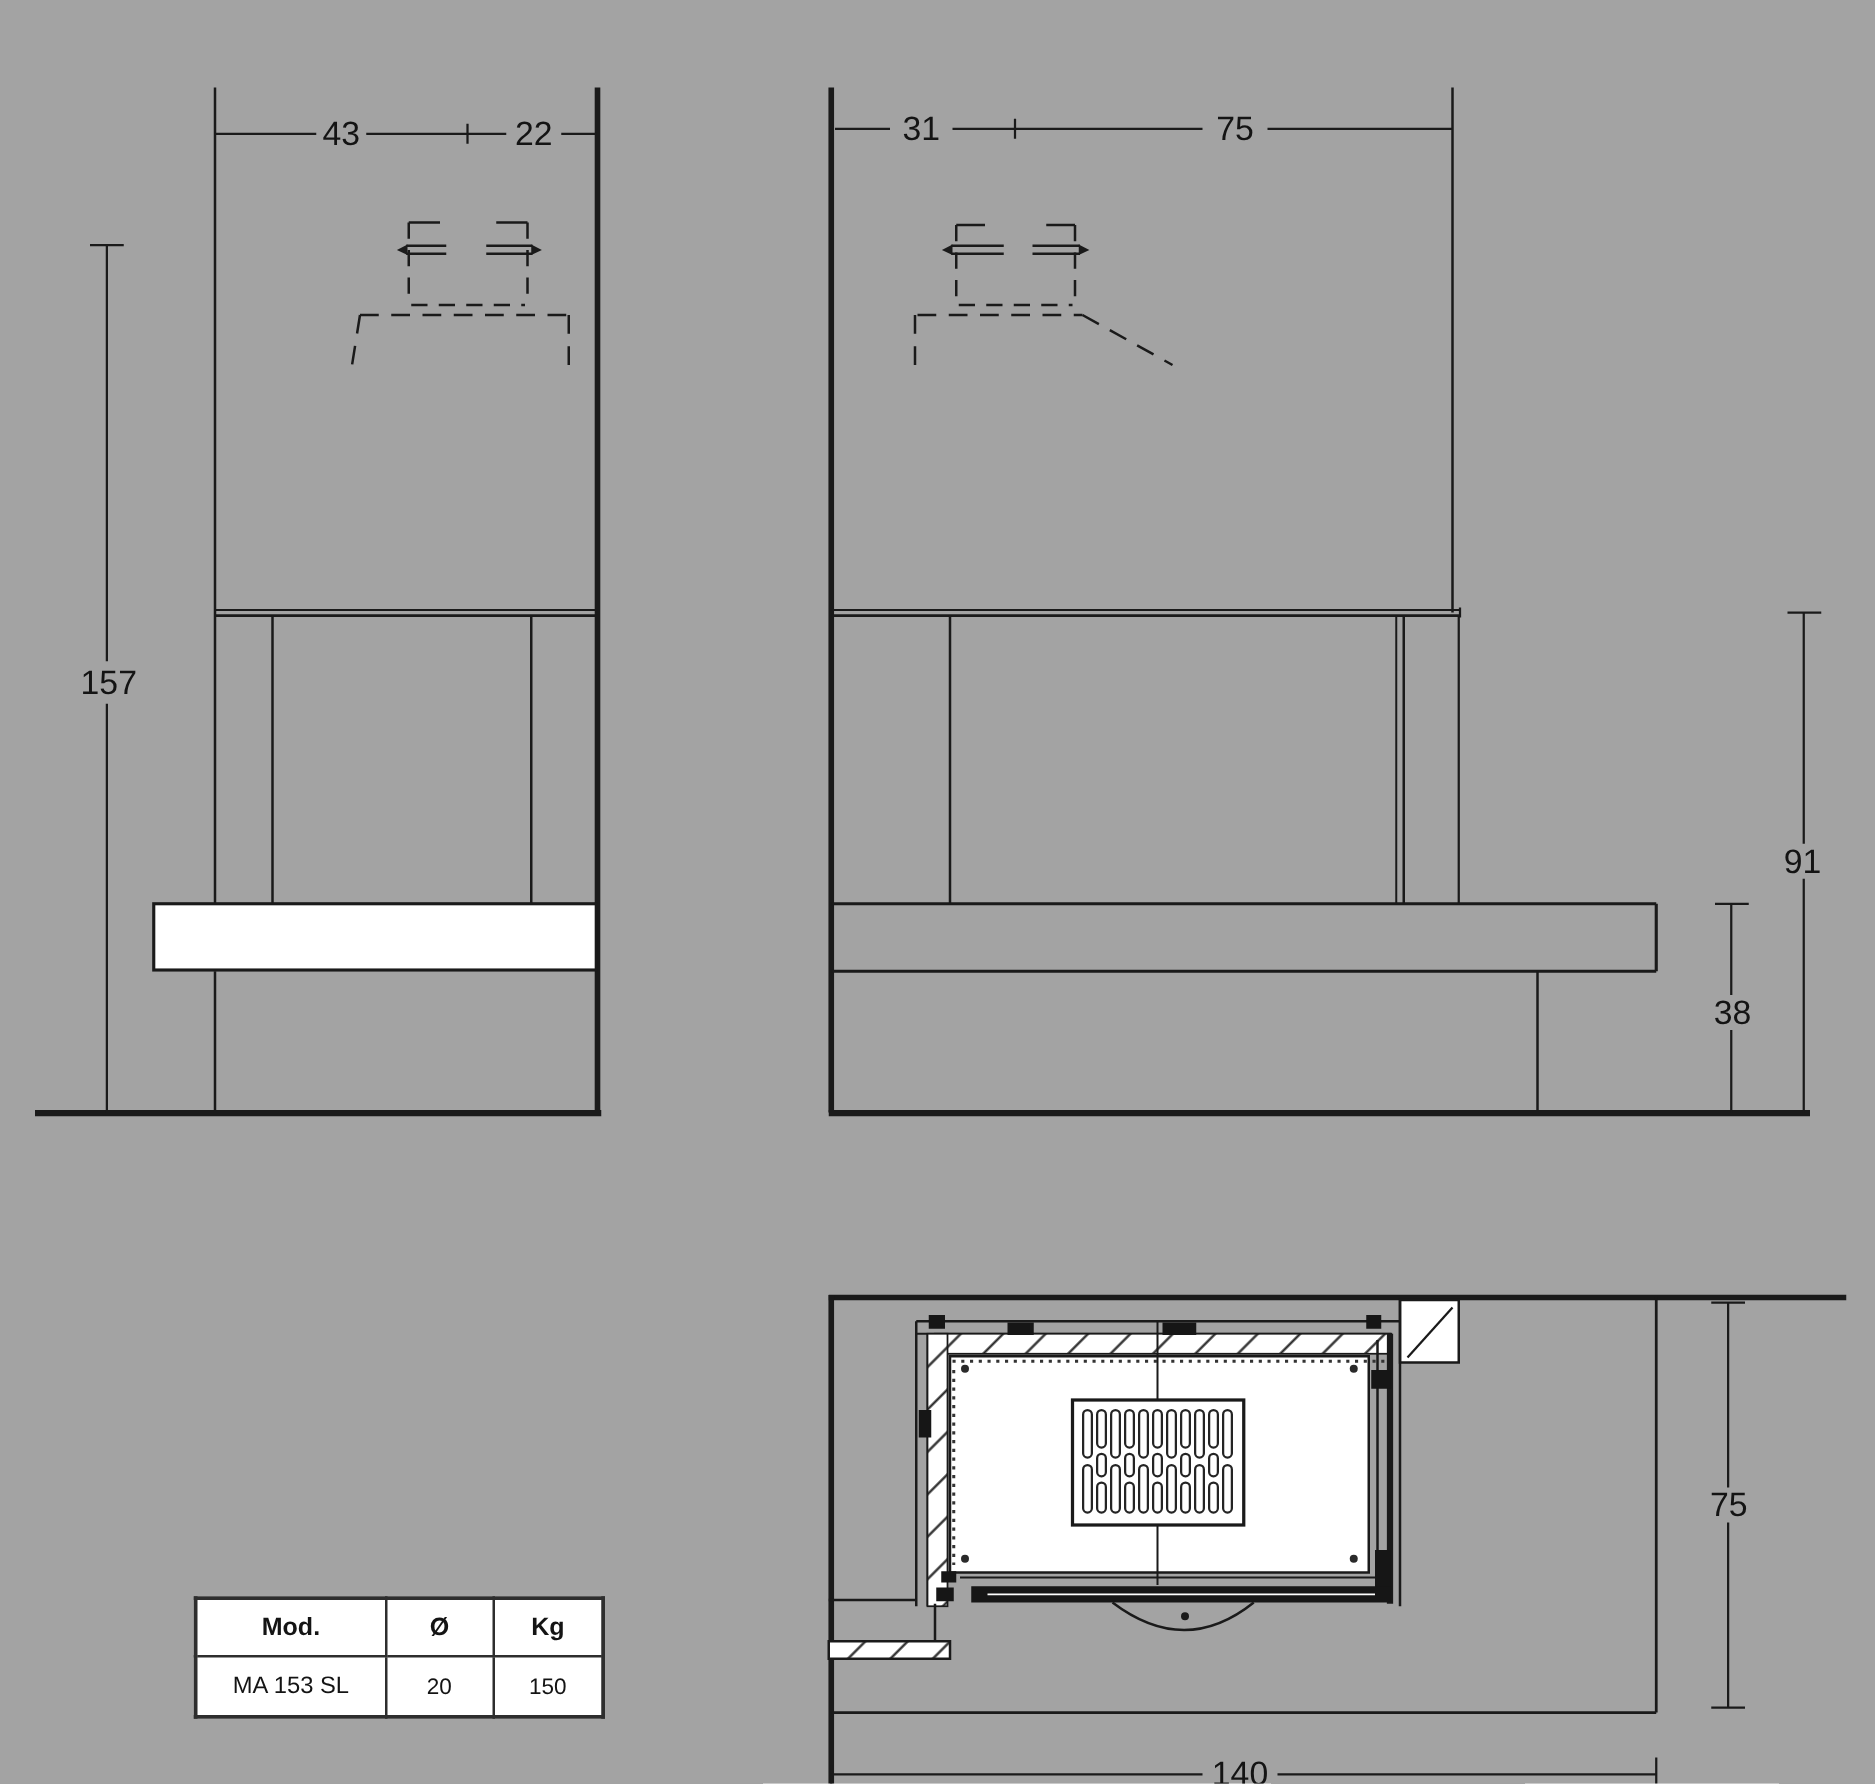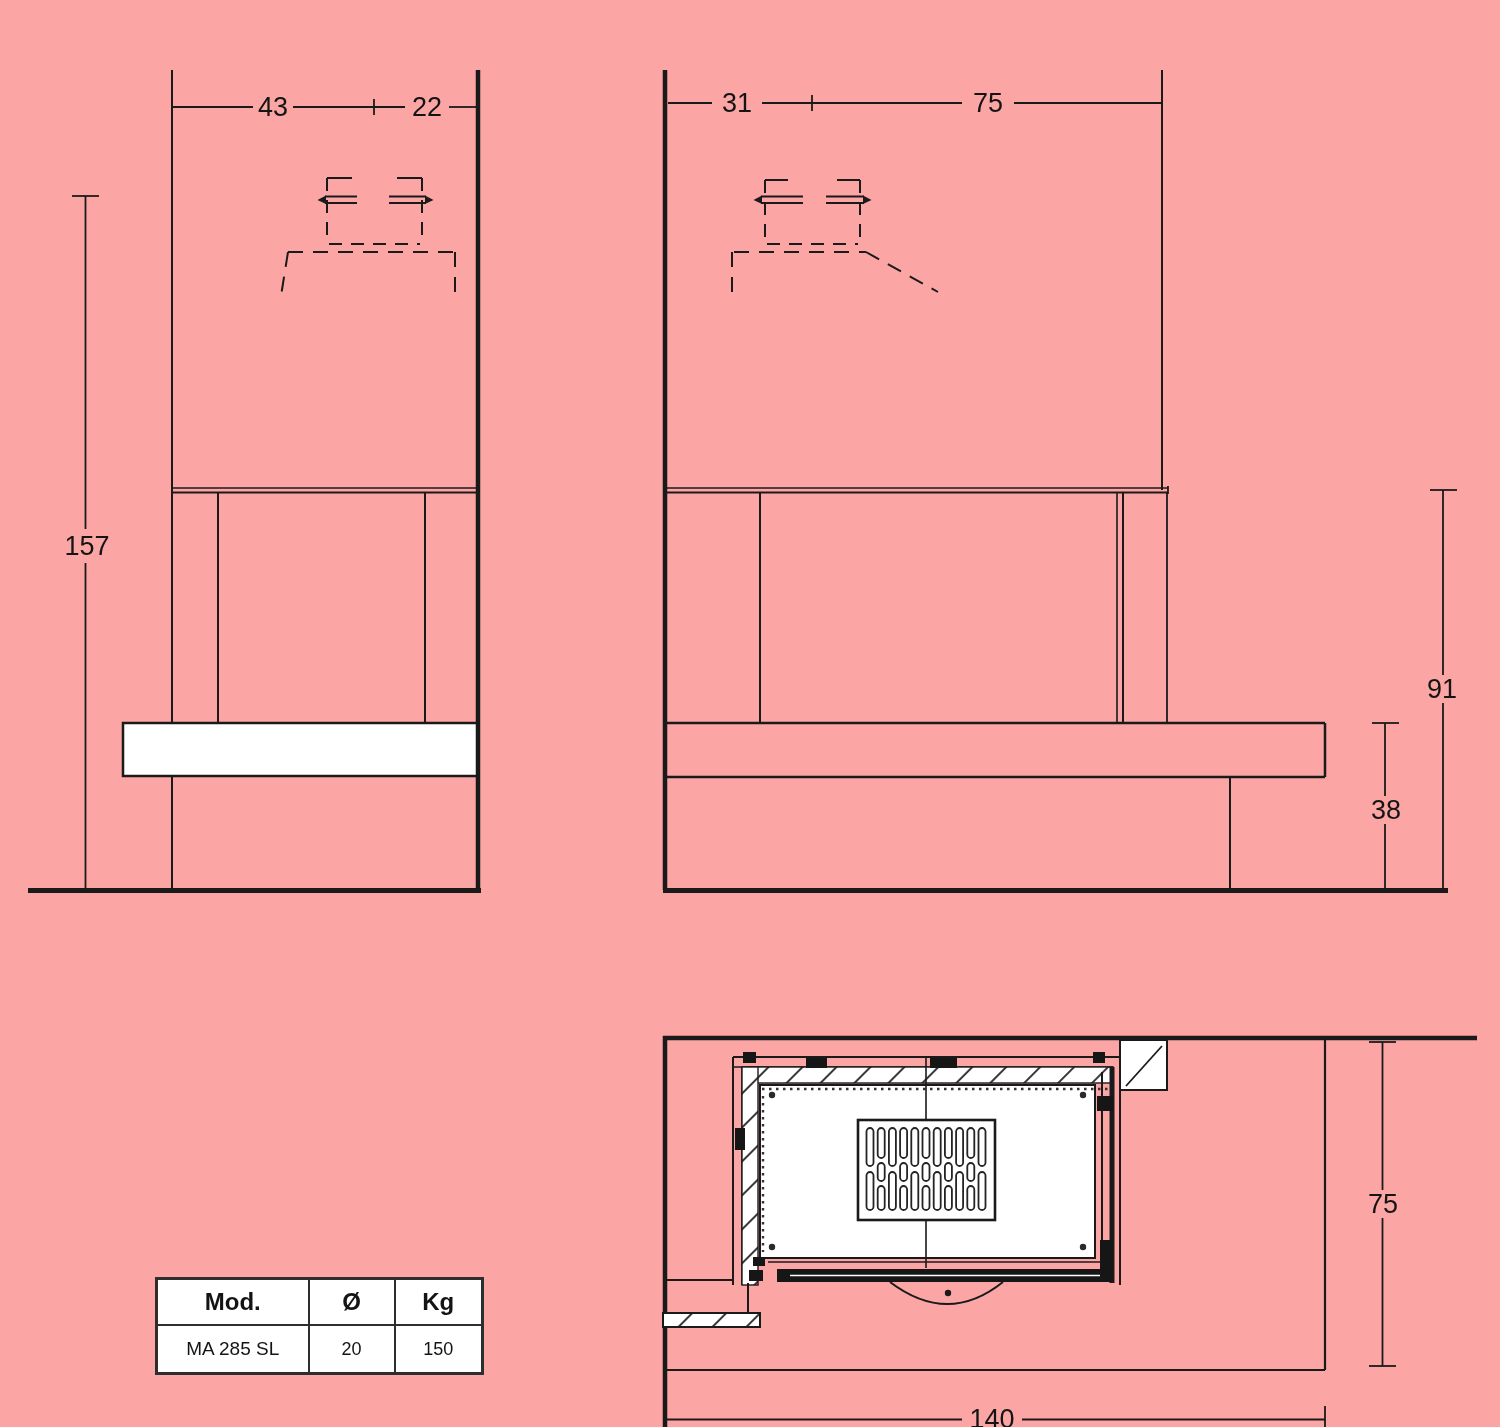--- a/index.html
+++ b/index.html
@@ -1,26 +1,26 @@
 <!DOCTYPE html>
 <html><head>
 <meta charset="utf-8">
 <style>
   html,body{margin:0;padding:0;background:#ffffff;}
-  #stage{position:relative;width:1500px;height:1427px;background:#fca5a5;overflow:hidden;
+  #stage{position:relative;width:1500px;height:1427px;background:#a3a3a3;overflow:hidden;
          font-family:"Liberation Sans", sans-serif;}
   #stage svg{position:absolute;left:0;top:0;}
   .dim-label{font-family:"Liberation Sans", sans-serif;font-size:27px;fill:#141414;
              text-anchor:middle;dominant-baseline:central;}
   table.spec{position:absolute;left:155px;top:1277px;width:326px;border-collapse:collapse;
              background:#fff;table-layout:fixed;}
   table.spec td,table.spec th{border:2px solid #2e2e2e;text-align:center;vertical-align:middle;
              color:#141414;padding:0;}
   table.spec{border:3px solid #2e2e2e;}
-  tr.hdr th{height:44px;font-weight:bold;font-size:24px;margin-left:22px;}
+  tr.hdr th{height:44px;font-weight:bold;font-size:20px;margin-left:22px;}
   tr.row td{height:46px;font-size:19px;}
   tr.row td.num{font-size:18px;}
 </style>
 </head>
 <body>
 
 <div id="stage">
 <svg width="1500" height="1427" viewBox="0 0 1500 1427">
   <defs>
     <pattern id="hatch" width="24" height="24" patternUnits="userSpaceOnUse" patternTransform="rotate(45)">
@@ -281,19 +281,19 @@
         <col style="width:86px">
         <col style="width:88px">
       </colgroup>
   <tbody>
         <tr class="hdr">
     <th>Mod.</th>
     <th>Ø</th>
     <th>Kg</th>
   </tr>
   <tr class="row">
-    <td>MA 285 SL</td>
+    <td>MA 153 SL</td>
     <td class="num">20</td>
     <td class="num">150</td>
   </tr>
 </tbody>
     </table>
 </div>
 
 </body></html>

